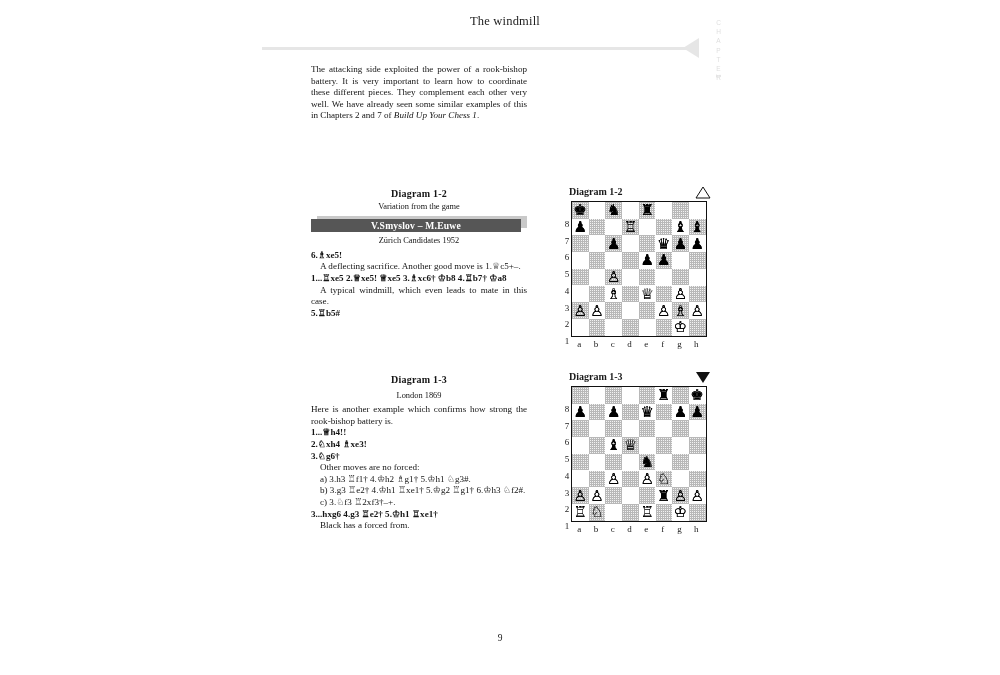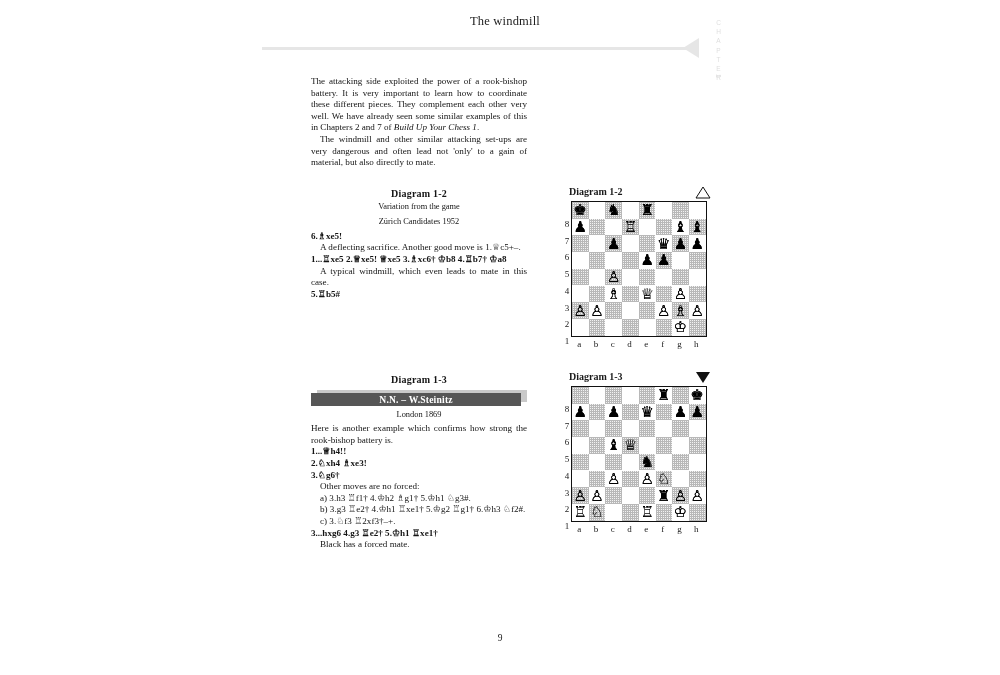--- a/index.html
+++ b/index.html
@@ -87,21 +87,21 @@
     font-size: 9.1px;
     line-height: 11.6px;
     text-align: justify;
     color: #141414;
   }
   .col p { margin: 0; }
   .col p.ind { text-indent: 9px; }
   .col i { font-style: italic; }
   .b { font-weight: bold; }
 
-  .intro { top: 76px; }
+  .intro { top: 64px; }
 
   
   .dia-title {
     text-align: center;
     font-weight: bold;
     font-size: 10px;
     letter-spacing: .2px;
   }
   .dia-sub {
     text-align: center;
@@ -242,51 +242,50 @@
 
   <div class="run-head">The windmill</div>
   <div class="head-rule"></div>
   <div class="head-arrow"></div>
 
   <div class="side-tab">CHAPTER</div>
   <div class="side-tab-num">1</div>
 
   <div class="col intro">
     <p><span>The attacking side exploited the power of a rook-bishop battery. It is very important to learn how to coordinate these different pieces. They complement each other very well. We have already seen some similar examples of this in Chapters 2 and 7 of </span><i>Build Up Your Chess 1</i><span>.</span></p>
-    <p class="ind">The windmill and other similar attacking set-ups are very dangerous and often lead not 'only' to a gain of material, but also directly to mate.</p>
   </div>
 
   <div class="col" style="top:188px;">
     <div class="dia-title">Diagram 1-2</div>
     <div class="dia-sub">Variation from the game</div>
+    <div class="players-wrap">
+      <div class="players-shadow"></div>
+      <div class="players-bar">V.Smyslov – M.Euwe</div>
+    </div>
     <div class="event">Zürich Candidates 1952</div>
     <p class="b">6.♗xe5!</p>
     <p class="ind">A deflecting sacrifice. Another good move is 1.♕c5+–.</p>
     <p class="b">1...♖xe5 2.♕xe5! ♕xe5 3.♗xc6† ♔b8 4.♖b7† ♔a8</p>
     <p class="ind">A typical windmill, which even leads to mate in this case.</p>
     <p class="b">5.♖b5#</p>
   </div>
 
   <div class="col" style="top:374px;">
     <div class="dia-title">Diagram 1-3</div>
-    <div class="players-wrap">
-      <div class="players-shadow"></div>
-      <div class="players-bar">N.N. – W.Steinitz</div>
-    </div>
     <div class="event">London 1869</div>
     <p>Here is another example which confirms how strong the rook-bishop battery is.</p>
     <p class="b">1...♕h4!!</p>
     <p class="b">2.♘xh4 ♗xe3!</p>
     <p class="b">3.♘g6†</p>
     <p class="ind">Other moves are no forced:</p>
     <p class="ind">a) 3.h3 ♖f1† 4.♔h2 ♗g1† 5.♔h1 ♘g3#.</p>
     <p class="ind">b) 3.g3 ♖e2† 4.♔h1 ♖xe1† 5.♔g2 ♖g1† 6.♔h3 ♘f2#.</p>
     <p class="ind">c) 3.♘f3 ♖2xf3†–+.</p>
     <p class="b">3...hxg6 4.g3 ♖e2† 5.♔h1 ♖xe1†</p>
-    <p class="ind">Black has a forced mate.</p>
+    <p class="ind">Black has a forced from.</p>
   </div>
 
   <div class="dia" style="left:563px; top:186px;">
     <div class="dia-head">
       <div class="label">Diagram 1-2</div>
       <svg class="tri-white-outline" viewBox="0 0 16 13">
         <polygon points="8,1 15,12 1,12" fill="#ffffff" stroke="#111111" stroke-width="1"></polygon>
       </svg>
     </div>
     <div style="position:relative;">

